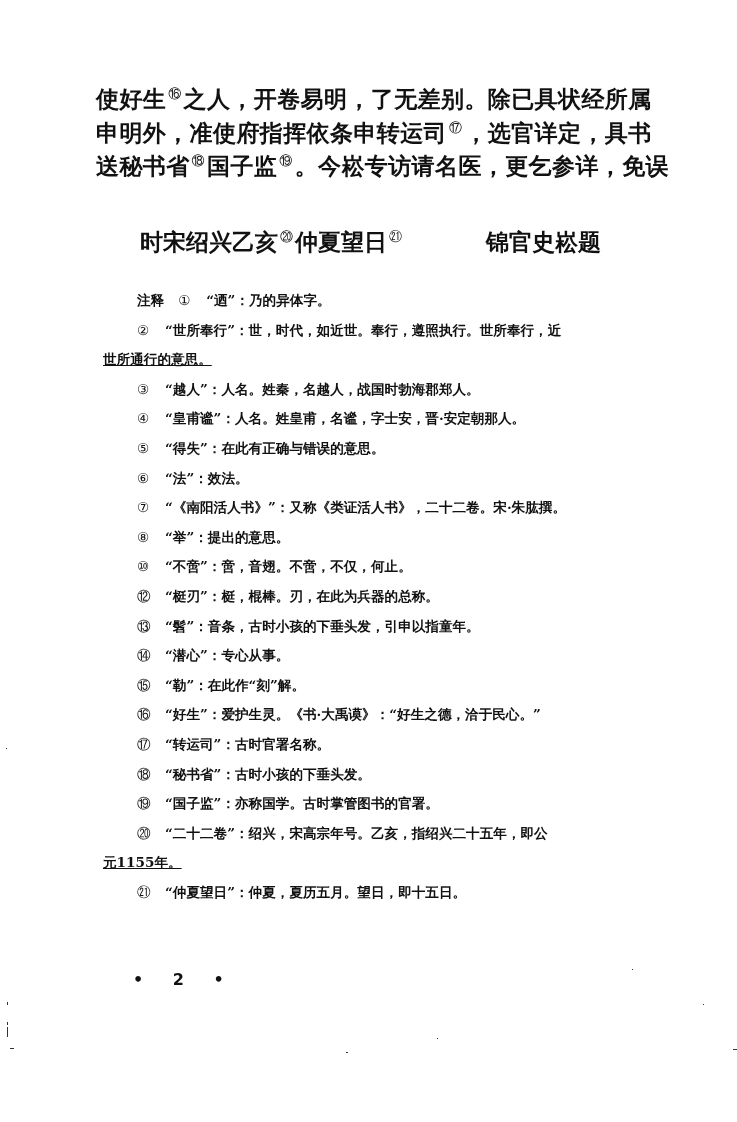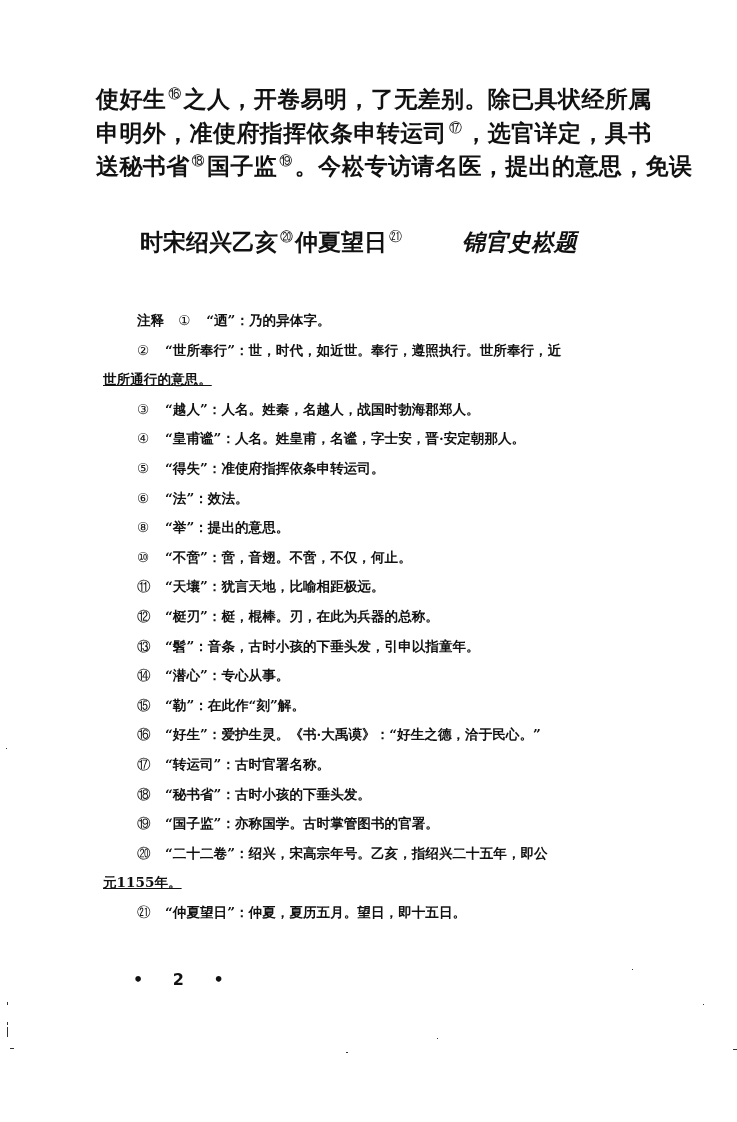--- a/index.html
+++ b/index.html
@@ -51,27 +51,26 @@
       white-space: nowrap;
     }
     .signature-line .ref {
       font-size: 13px;
       font-weight: normal;
       vertical-align: super;
       line-height: 0;
       margin: 0 2px;
     }
     .signature-line .author {
-      margin-left: 58px;
-      font-style: italic;
+      margin-left: 82px;
     }
     .notes {
       position: absolute;
       left: 103px;
-      top: 306px;
+      top: 286px;
       width: 570px;
     }
     .note {
       font-size: 13.6px;
       font-weight: bold;
       line-height: 29.6px;
       white-space: nowrap;
       padding-left: 34px;
     }
     .note.flush {
@@ -110,21 +109,21 @@
 <div class="page">
 
   <div class="main-text">
     <div class="main-line">
       <span>使好生</span><span class="ref">⑯</span><span>之人，开卷易明，了无差别。除已具状经所属</span>
     </div>
     <div class="main-line">
       <span>申明外，准使府指挥依条申转运司</span><span class="ref">⑰</span><span>，选官详定，具书</span>
     </div>
     <div class="main-line">
-      <span>送秘书省</span><span class="ref">⑱</span><span>国子监</span><span class="ref">⑲</span><span>。今崧专访请名医，提出的意思，免误</span>
+      <span>送秘书省</span><span class="ref">⑱</span><span>国子监</span><span class="ref">⑲</span><span>。今崧专访请名医，更乞参详，免误</span>
     </div>
   </div>
 
   <div class="signature-line">
     <span>时宋绍兴乙亥</span><span class="ref">⑳</span><span>仲夏望日</span><span class="ref">㉑</span><span class="author">锦官史崧题</span>
   </div>
 
   <div class="notes">
 
     <div class="note">
@@ -137,33 +136,33 @@
     <div class="note flush">
       <span>世所通行的意思。</span>
     </div>
     <div class="note">
       <span class="num">③</span><span class="term">“越人”：</span><span>人名。姓秦，名越人，战国时勃海郡郑人。</span>
     </div>
     <div class="note">
       <span class="num">④</span><span class="term">“皇甫谧”：</span><span>人名。姓皇甫，名谧，字士安，晋·安定朝那人。</span>
     </div>
     <div class="note">
-      <span class="num">⑤</span><span class="term">“得失”：</span><span>准使府指挥依条申转运司。</span>
+      <span class="num">⑤</span><span class="term">“得失”：</span><span>在此有正确与错误的意思。</span>
     </div>
     <div class="note">
       <span class="num">⑥</span><span class="term">“法”：</span><span>效法。</span>
     </div>
     <div class="note">
+      <span class="num">⑦</span><span class="term">“《南阳活人书》”：</span><span>又称《类证活人书》，二十二卷。宋·朱肱撰。</span>
+    </div>
+    <div class="note">
       <span class="num">⑧</span><span class="term">“举”：</span><span>提出的意思。</span>
     </div>
     <div class="note">
       <span class="num">⑩</span><span class="term">“不啻”：</span><span>啻，音翅。不啻，不仅，何止。</span>
-    </div>
-    <div class="note">
-      <span class="num">⑪</span><span class="term">“天壤”：</span><span>犹言天地，比喻相距极远。</span>
     </div>
     <div class="note">
       <span class="num">⑫</span><span class="term">“梃刃”：</span><span>梃，棍棒。刃，在此为兵器的总称。</span>
     </div>
     <div class="note">
       <span class="num">⑬</span><span class="term">“髫”：</span><span>音条，古时小孩的下垂头发，引申以指童年。</span>
     </div>
     <div class="note">
       <span class="num">⑭</span><span class="term">“潜心”：</span><span>专心从事。</span>
     </div>

